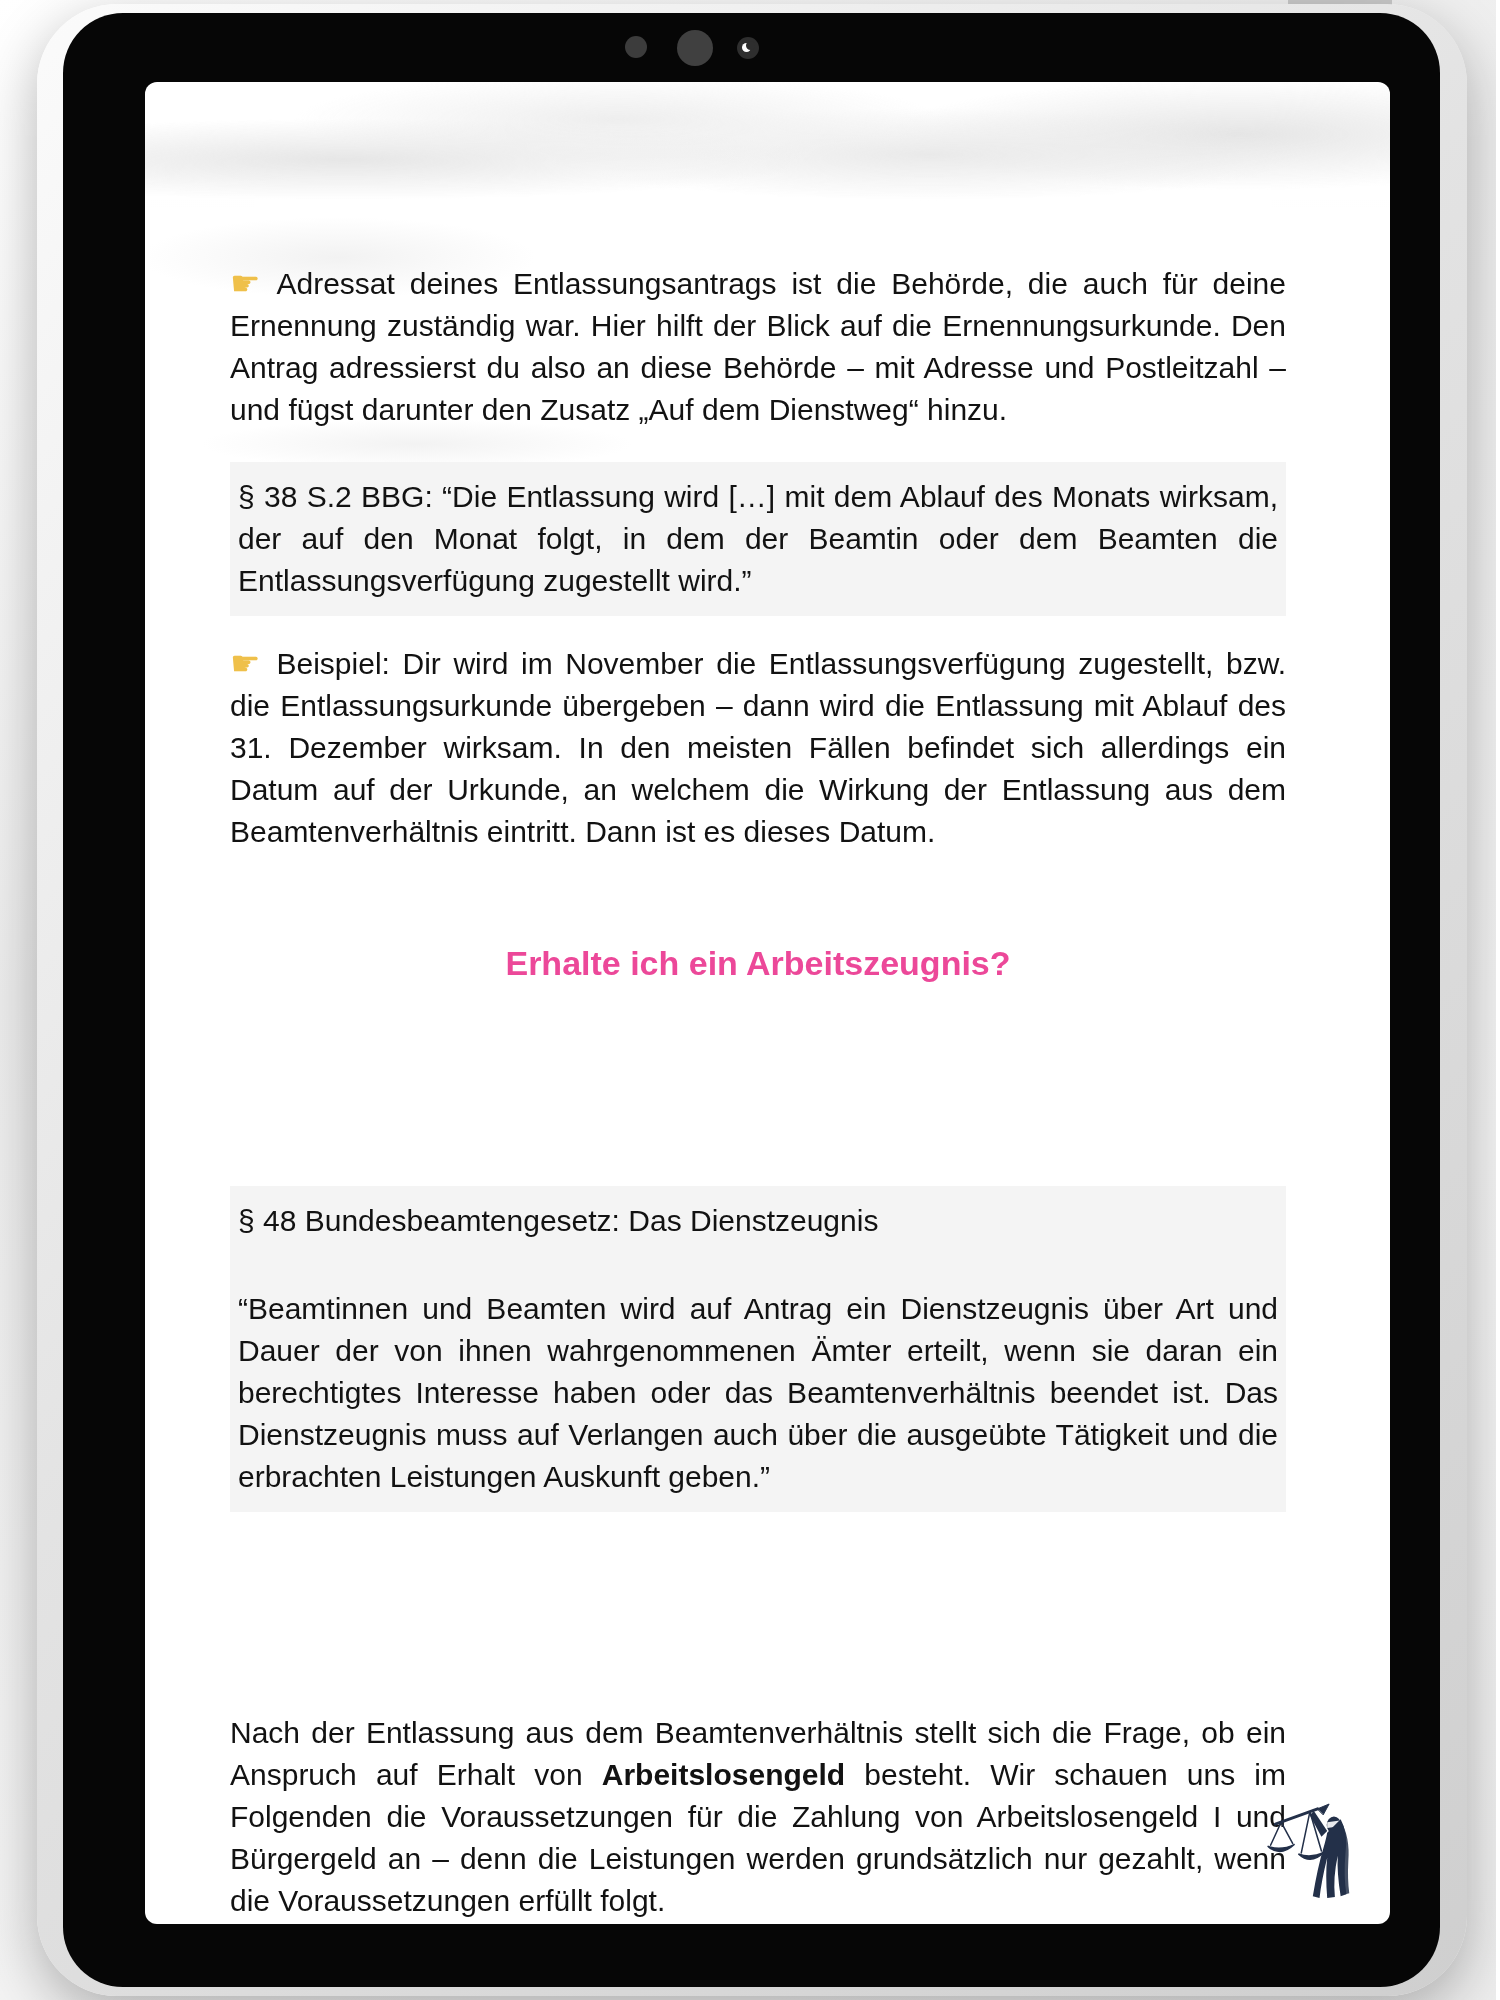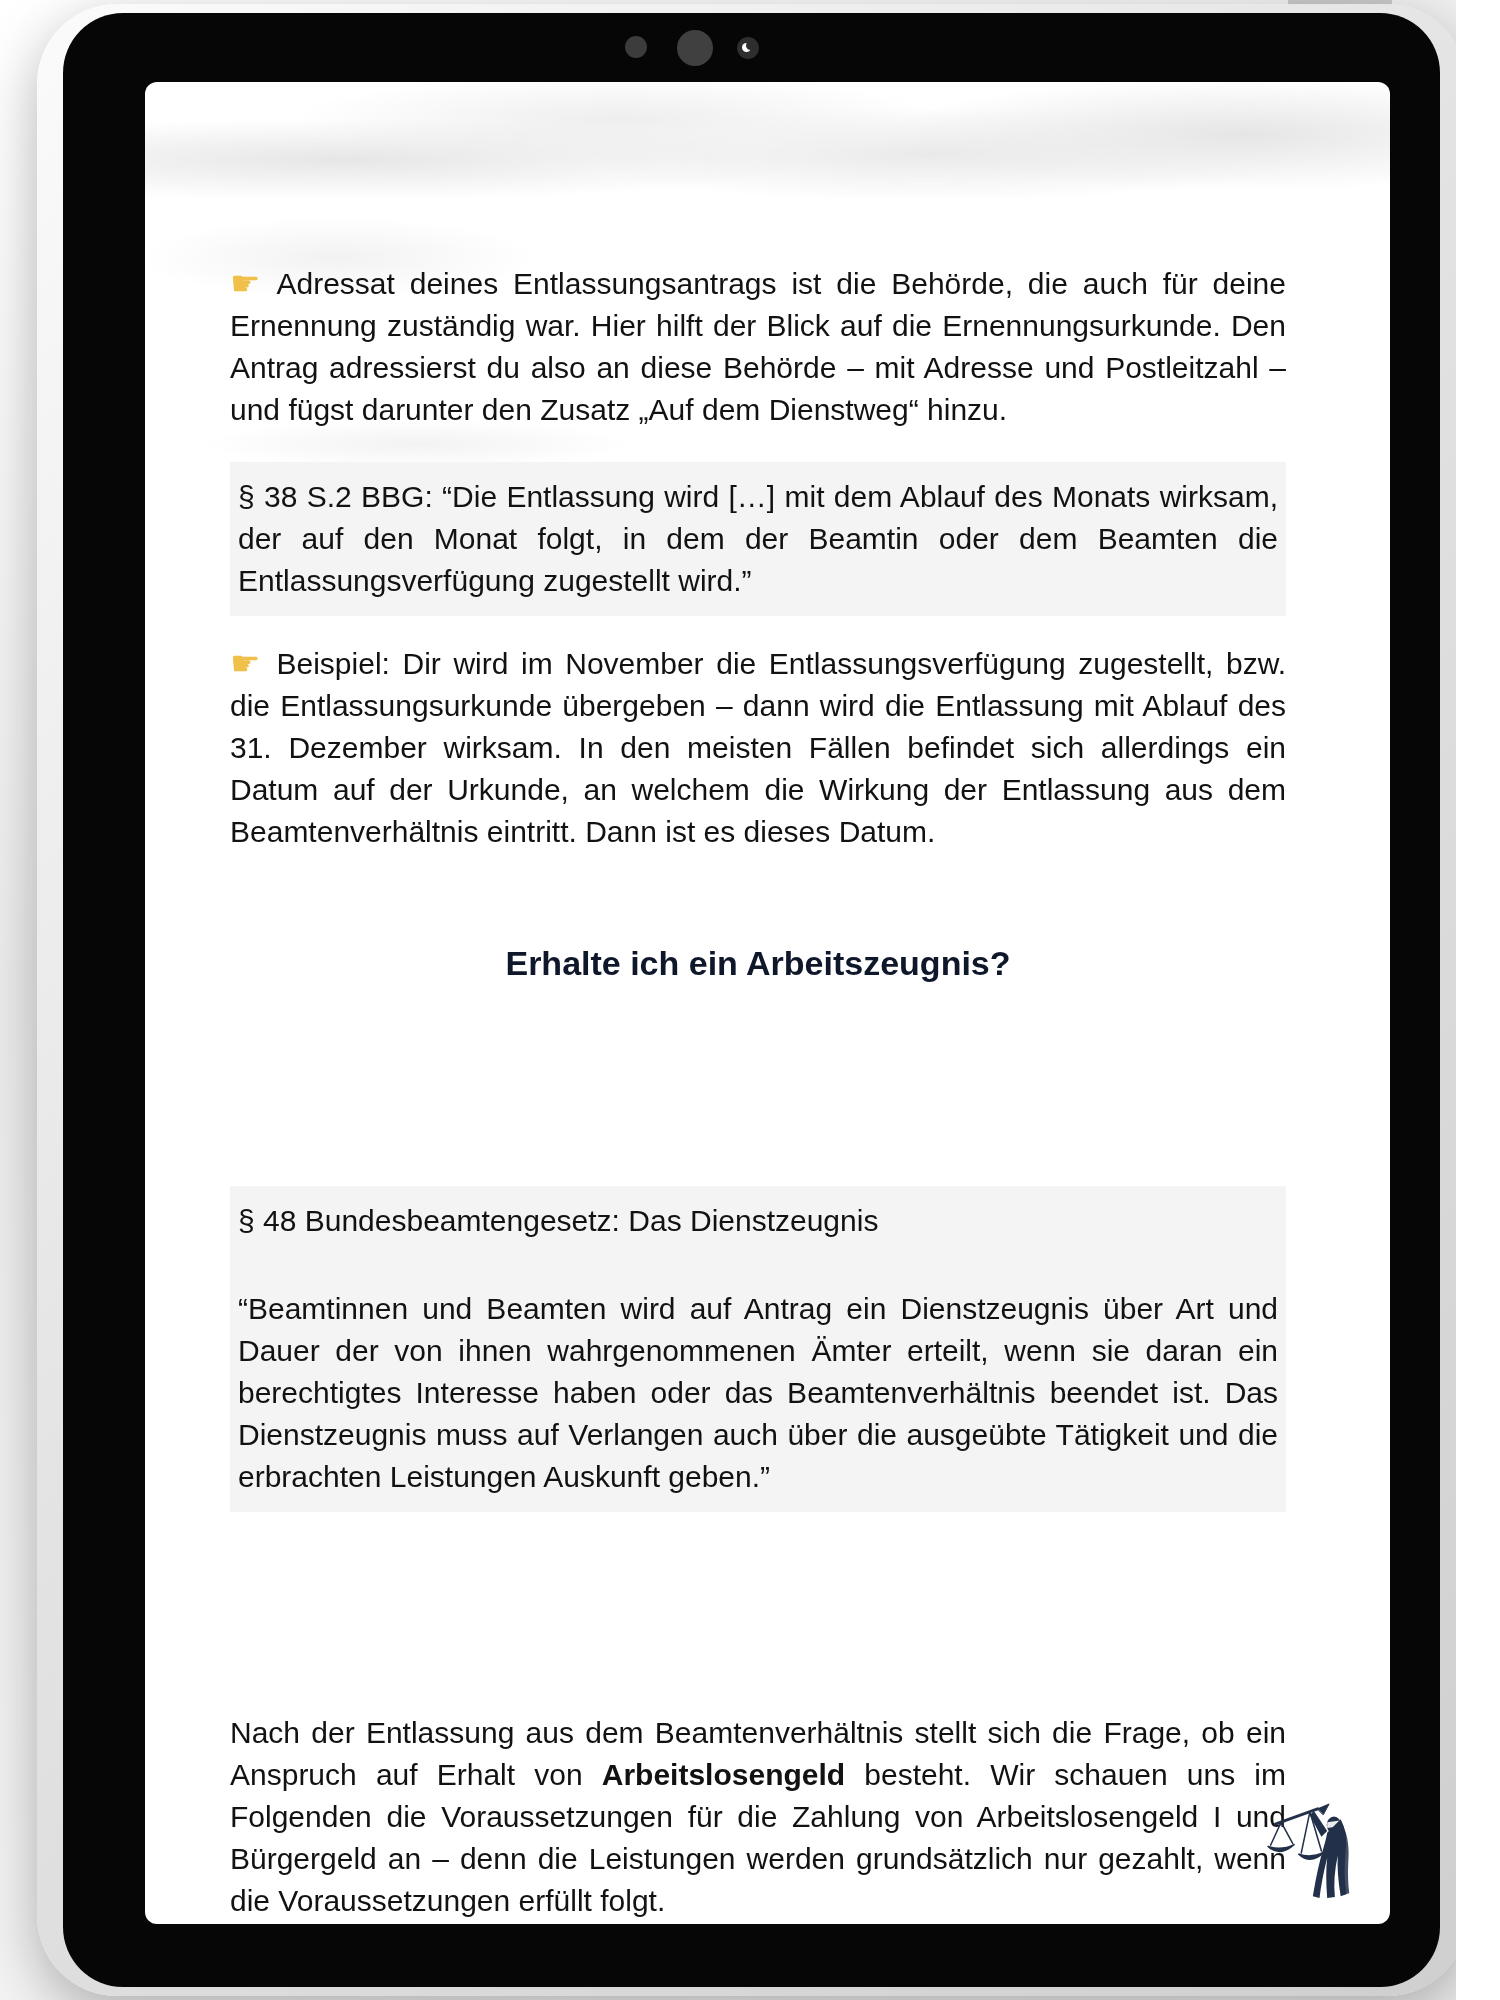--- a/index.html
+++ b/index.html
@@ -1,19 +1,20 @@
 <!DOCTYPE html>
 <html><head>
 <meta charset="utf-8">
 <style>
   html, body { margin: 0; padding: 0; }
   .stage {
     position: relative; width: 1456px; height: 2000px; overflow: hidden;
     background: linear-gradient(150deg, #ffffff 0%, #ececec 35%, #f3f3f3 70%, #ededed 100%);
     font-family: "Liberation Sans", sans-serif;
+    padding-left: 40px;
   }
   
   .power-button {
     position: absolute; left: 1288px; top: 0; width: 104px; height: 14px;
     background: #c9c9c9; border-radius: 0 0 7px 7px;
   }
   .tablet-body {
     position: absolute; left: 37px; top: 4px; width: 1430px; height: 1992px;
     border-radius: 80px;
     background: linear-gradient(135deg, #fbfbfb 0%, #e3e3e3 45%, #cfcfcf 100%);
@@ -75,21 +76,21 @@
   .pointer {
     color: #EFC04A; font-size: 34px; margin-right: 16px; vertical-align: -1px;
   }
   .quote-block {
     position: absolute; left: 0; width: 1040px; padding: 14px 8px;
     background: #f4f4f4; text-align: justify;
   }
   .quote-spacer { height: 46px; }
   .section-heading {
     position: absolute; left: 0; width: 1056px; text-align: center;
-    font-weight: bold; font-size: 34px; line-height: 46px; color: #0f172a;
+    font-weight: bold; font-size: 34px; line-height: 46px; color: #ec4899;
   }
   .p-adressat   { top: 180px; }
   .q-38         { top: 380px; }
   .p-beispiel   { top: 560px; }
   .h-zeugnis    { top: 858px; }
   .p-handelt    { top: 948px; }
   .q-85         { top: 1104px; }
   .h-alg        { top: 1540px; }
   .p-anspruch   { top: 1630px; }
   .bold-inline  { font-weight: bold; margin-top: 48px; }

